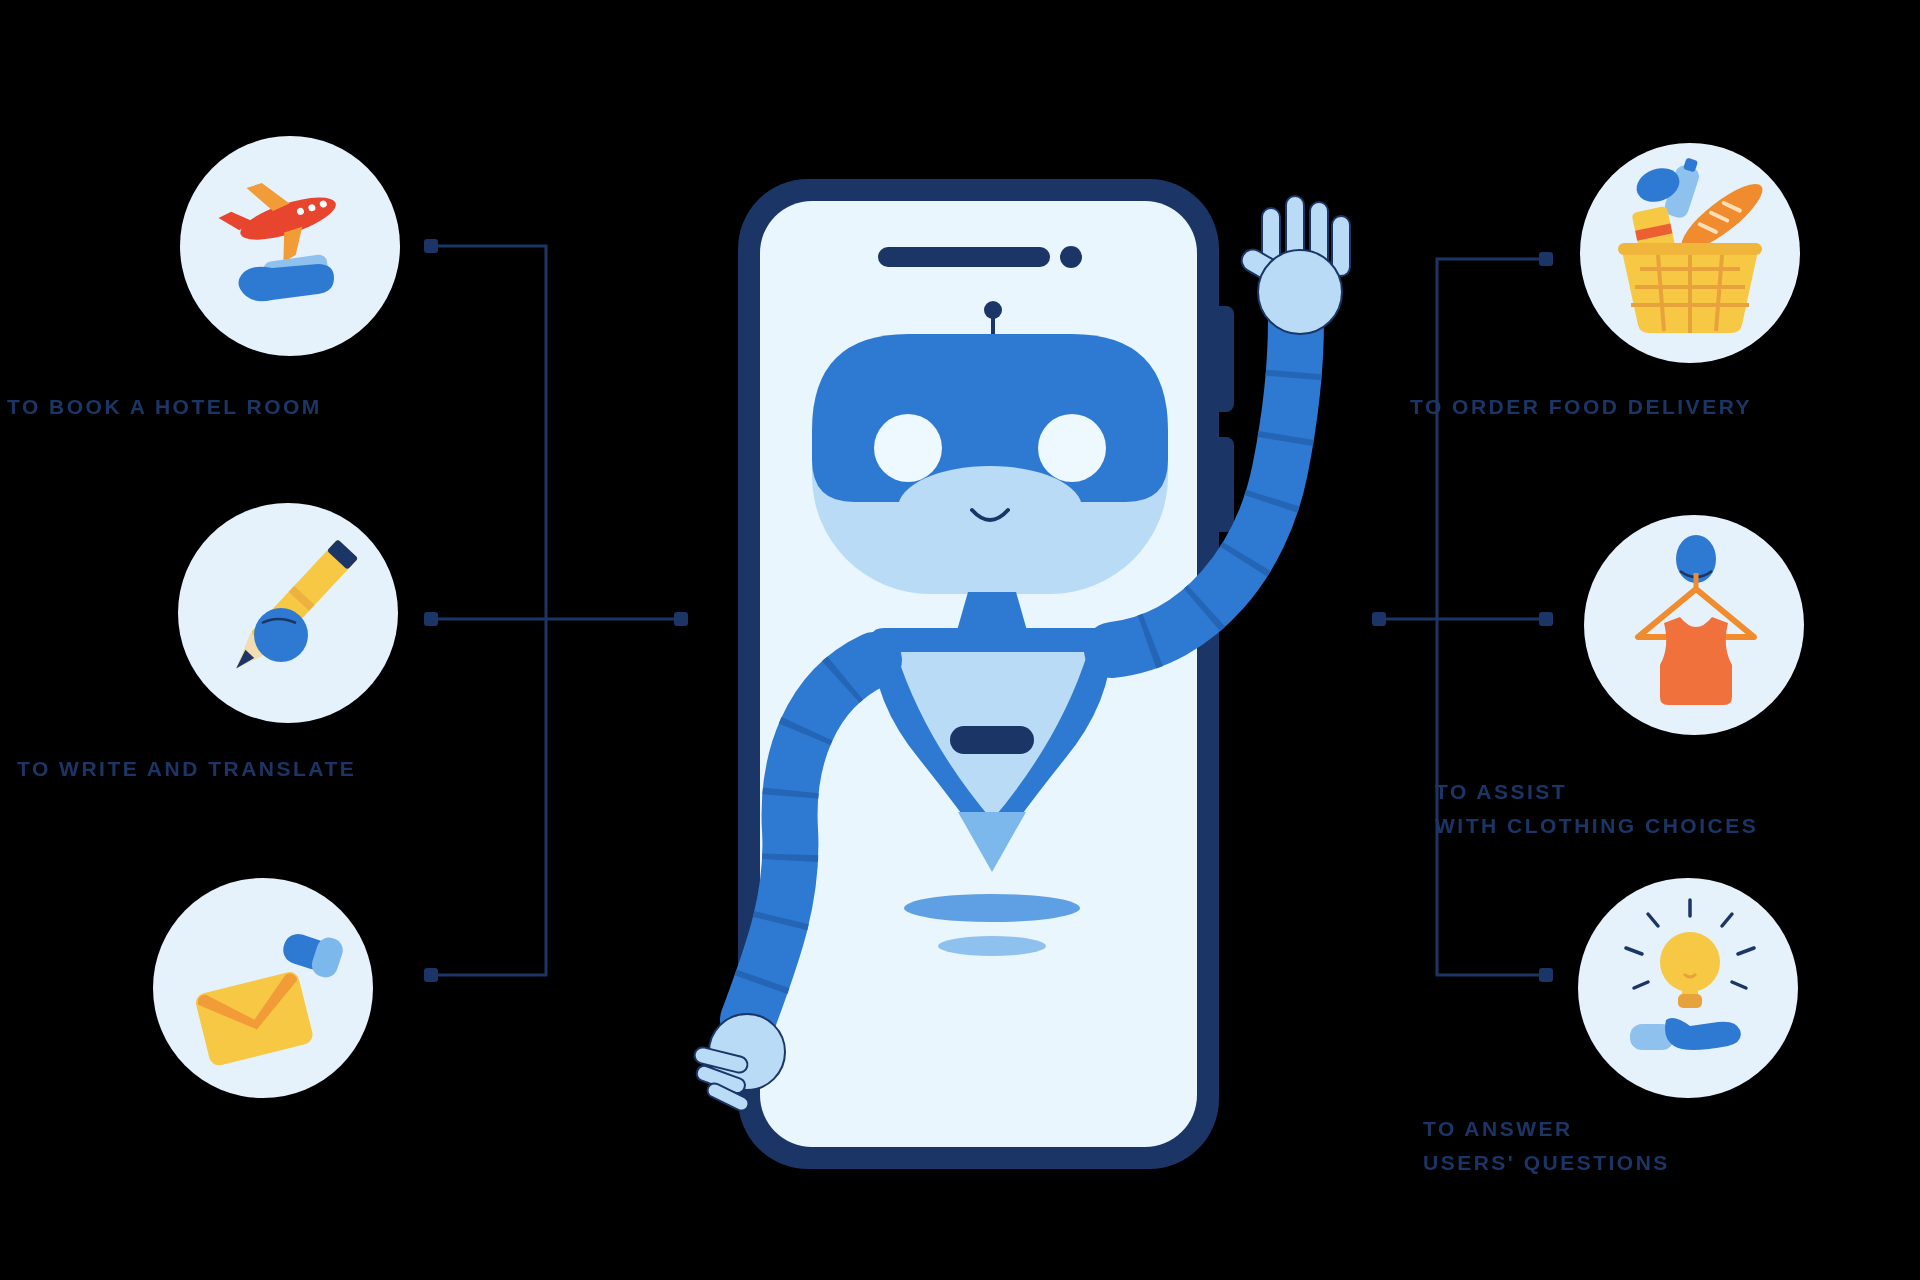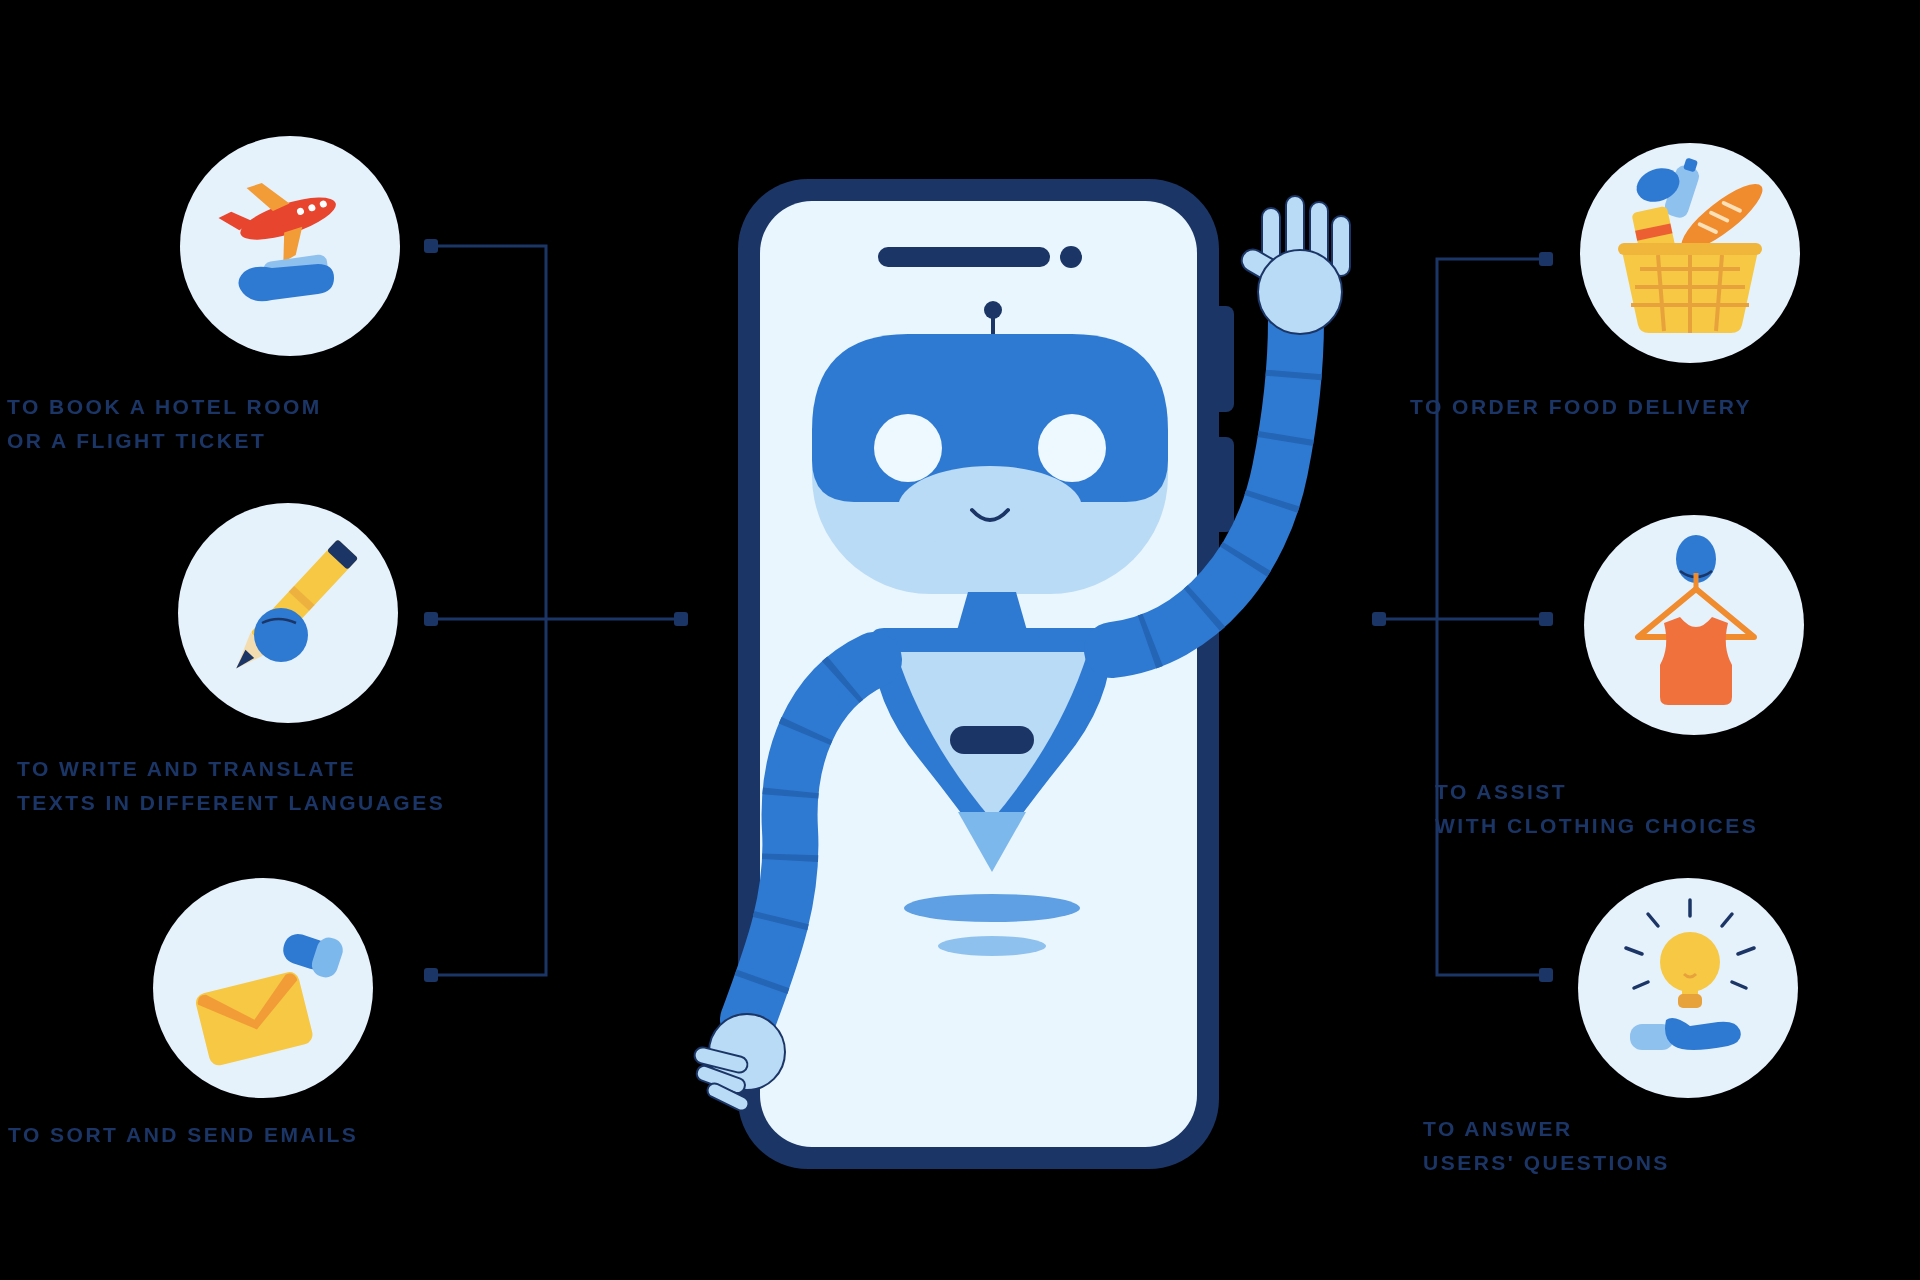--- a/index.html
+++ b/index.html
@@ -116,58 +116,52 @@
         <circle cx="122" cy="79" r="3.5" fill="#ffffff"></circle>
         <circle cx="134" cy="79" r="3.5" fill="#ffffff"></circle>
         <circle cx="146" cy="79" r="3.5" fill="#ffffff"></circle>
       </g>
       <rect x="84" y="122" width="64" height="26" rx="8" fill="#8fc1ef" transform="rotate(-8 116 135)"></rect>
       <path d="M 66 160 Q 52 148 64 136 Q 74 128 92 132 L 138 128 Q 154 128 154 142 Q 154 156 138 158 L 92 164 Q 76 168 66 160 Z" fill="#2e7ad2"></path>
     </svg>
   </div>
   <div class="feature-label" style="left:7px;top:390px;">
     <span>TO BOOK A HOTEL ROOM</span>
-    <span>OR A FLIGHT TICKET</span>
   </div>
 
   <div class="icon-circle" style="left:178px;top:503px;">
     <svg viewBox="0 0 220 220">
       <circle cx="110" cy="110" r="110" fill="#e6f2fb"></circle>
       <g transform="rotate(43 110 110)">
         <rect x="96" y="22" width="28" height="128" rx="3" fill="#f6c844"></rect>
         <rect x="96" y="22" width="28" height="16" rx="3" fill="#1b3666"></rect>
         <rect x="96" y="86" width="28" height="8" fill="#e8a23c" opacity="0.6"></rect>
         <path d="M 96 150 H 124 L 110 186 Z" fill="#f3ddb0"></path>
         <path d="M 104 166 L 116 166 L 110 186 Z" fill="#1b3666"></path>
       </g>
       <circle cx="103" cy="132" r="27" fill="#2e7ad2"></circle>
       <path d="M 84 120 Q 100 112 118 120" stroke="#1b3666" stroke-width="2.5" fill="none"></path>
     </svg>
   </div>
   <div class="feature-label" style="left:17px;top:752px;">
     <span>TO WRITE AND TRANSLATE</span>
-    <span>TEXTS IN DIFFERENT LANGUAGES</span>
   </div>
 
   <div class="icon-circle" style="left:153px;top:878px;">
     <svg viewBox="0 0 220 220">
       <circle cx="110" cy="110" r="110" fill="#e6f2fb"></circle>
       <g transform="rotate(-14 100 140)">
         <rect x="48" y="104" width="106" height="74" rx="10" fill="#f6c844"></rect>
         <path d="M 50 112 Q 52 104 60 106 L 101 142 L 142 106 Q 150 104 152 112 L 152 114 L 101 152 L 50 114 Z" fill="#f29c38"></path>
       </g>
       <g transform="rotate(18 150 80)">
         <rect x="128" y="58" width="46" height="30" rx="14" fill="#2e7ad2"></rect>
         <rect x="160" y="52" width="26" height="40" rx="12" fill="#7db8ec"></rect>
       </g>
     </svg>
-  </div>
-  <div class="feature-label" style="left:8px;top:1118px;">
-    <span>TO SORT AND SEND EMAILS</span>
-    <span></span>
   </div>
 
   <div class="icon-circle" style="left:1580px;top:143px;">
     <svg viewBox="0 0 220 220">
       <circle cx="110" cy="110" r="110" fill="#e6f2fb"></circle>
       <g transform="rotate(18 100 48)">
         <rect x="90" y="22" width="24" height="52" rx="9" fill="#8fc1ef"></rect>
         <rect x="96" y="14" width="12" height="12" rx="3" fill="#2e7ad2"></rect>
       </g>
       <ellipse cx="78" cy="42" rx="22" ry="16" fill="#2e7ad2" transform="rotate(-20 78 42)"></ellipse>

